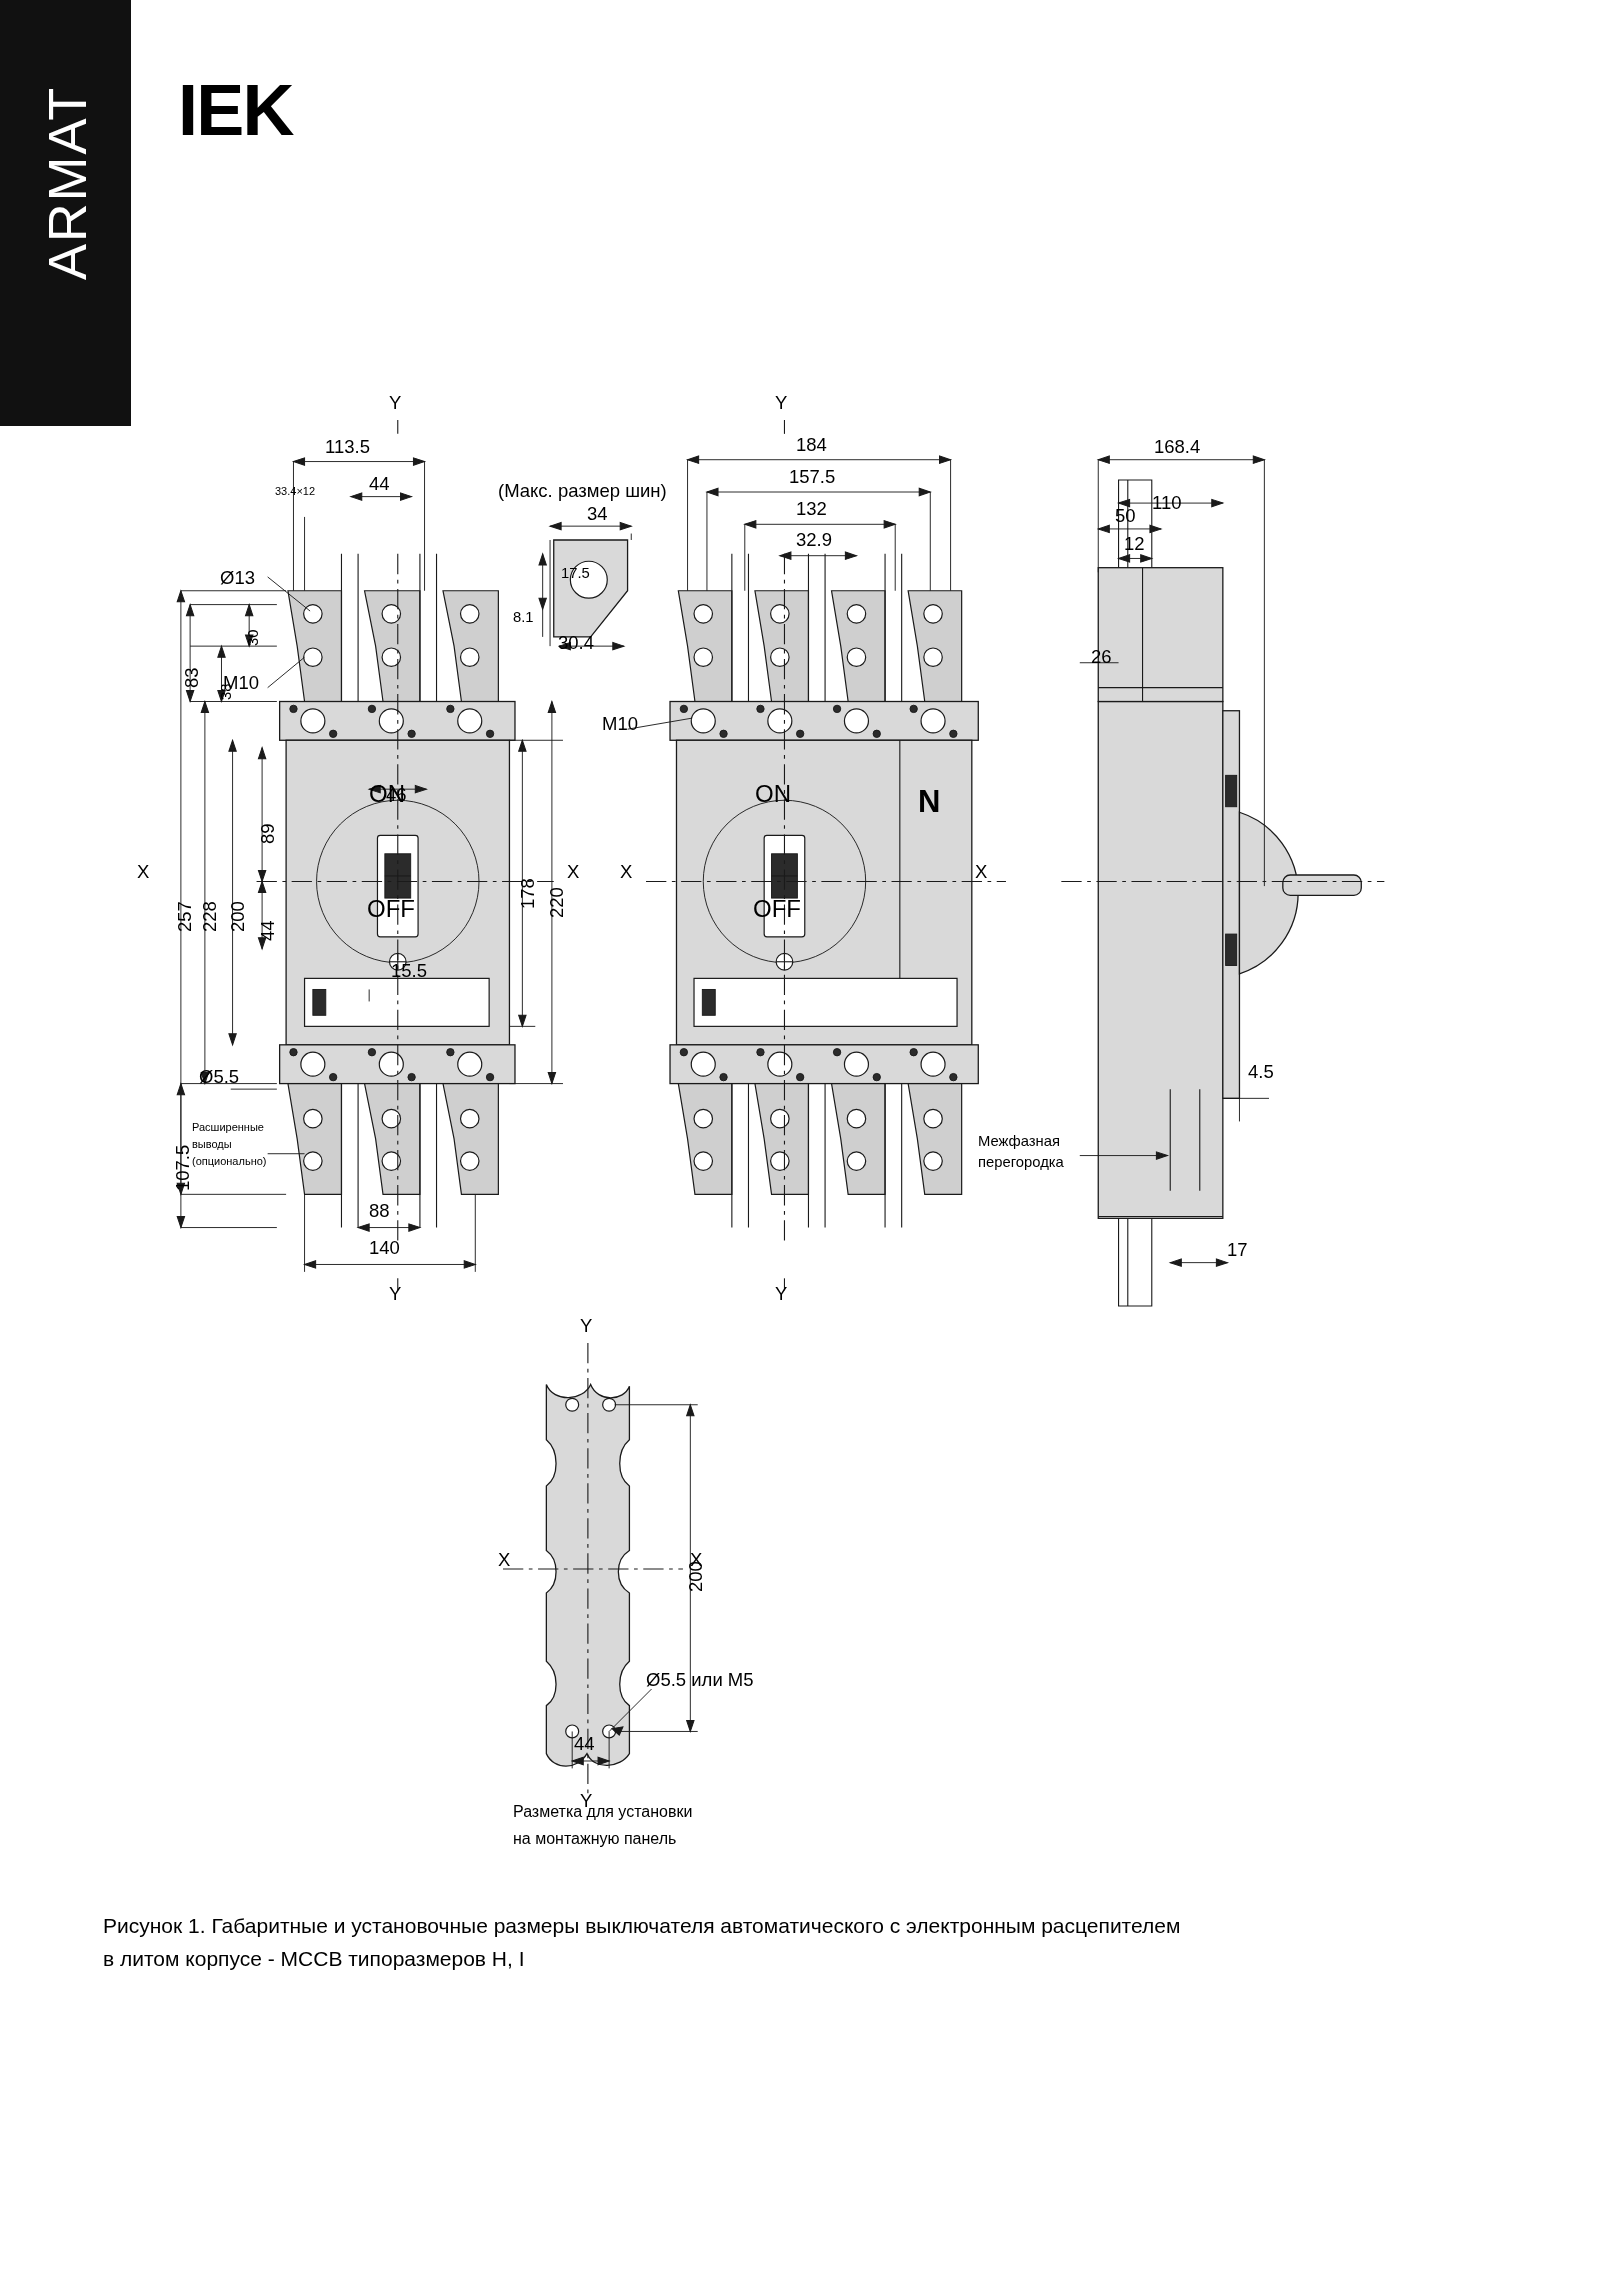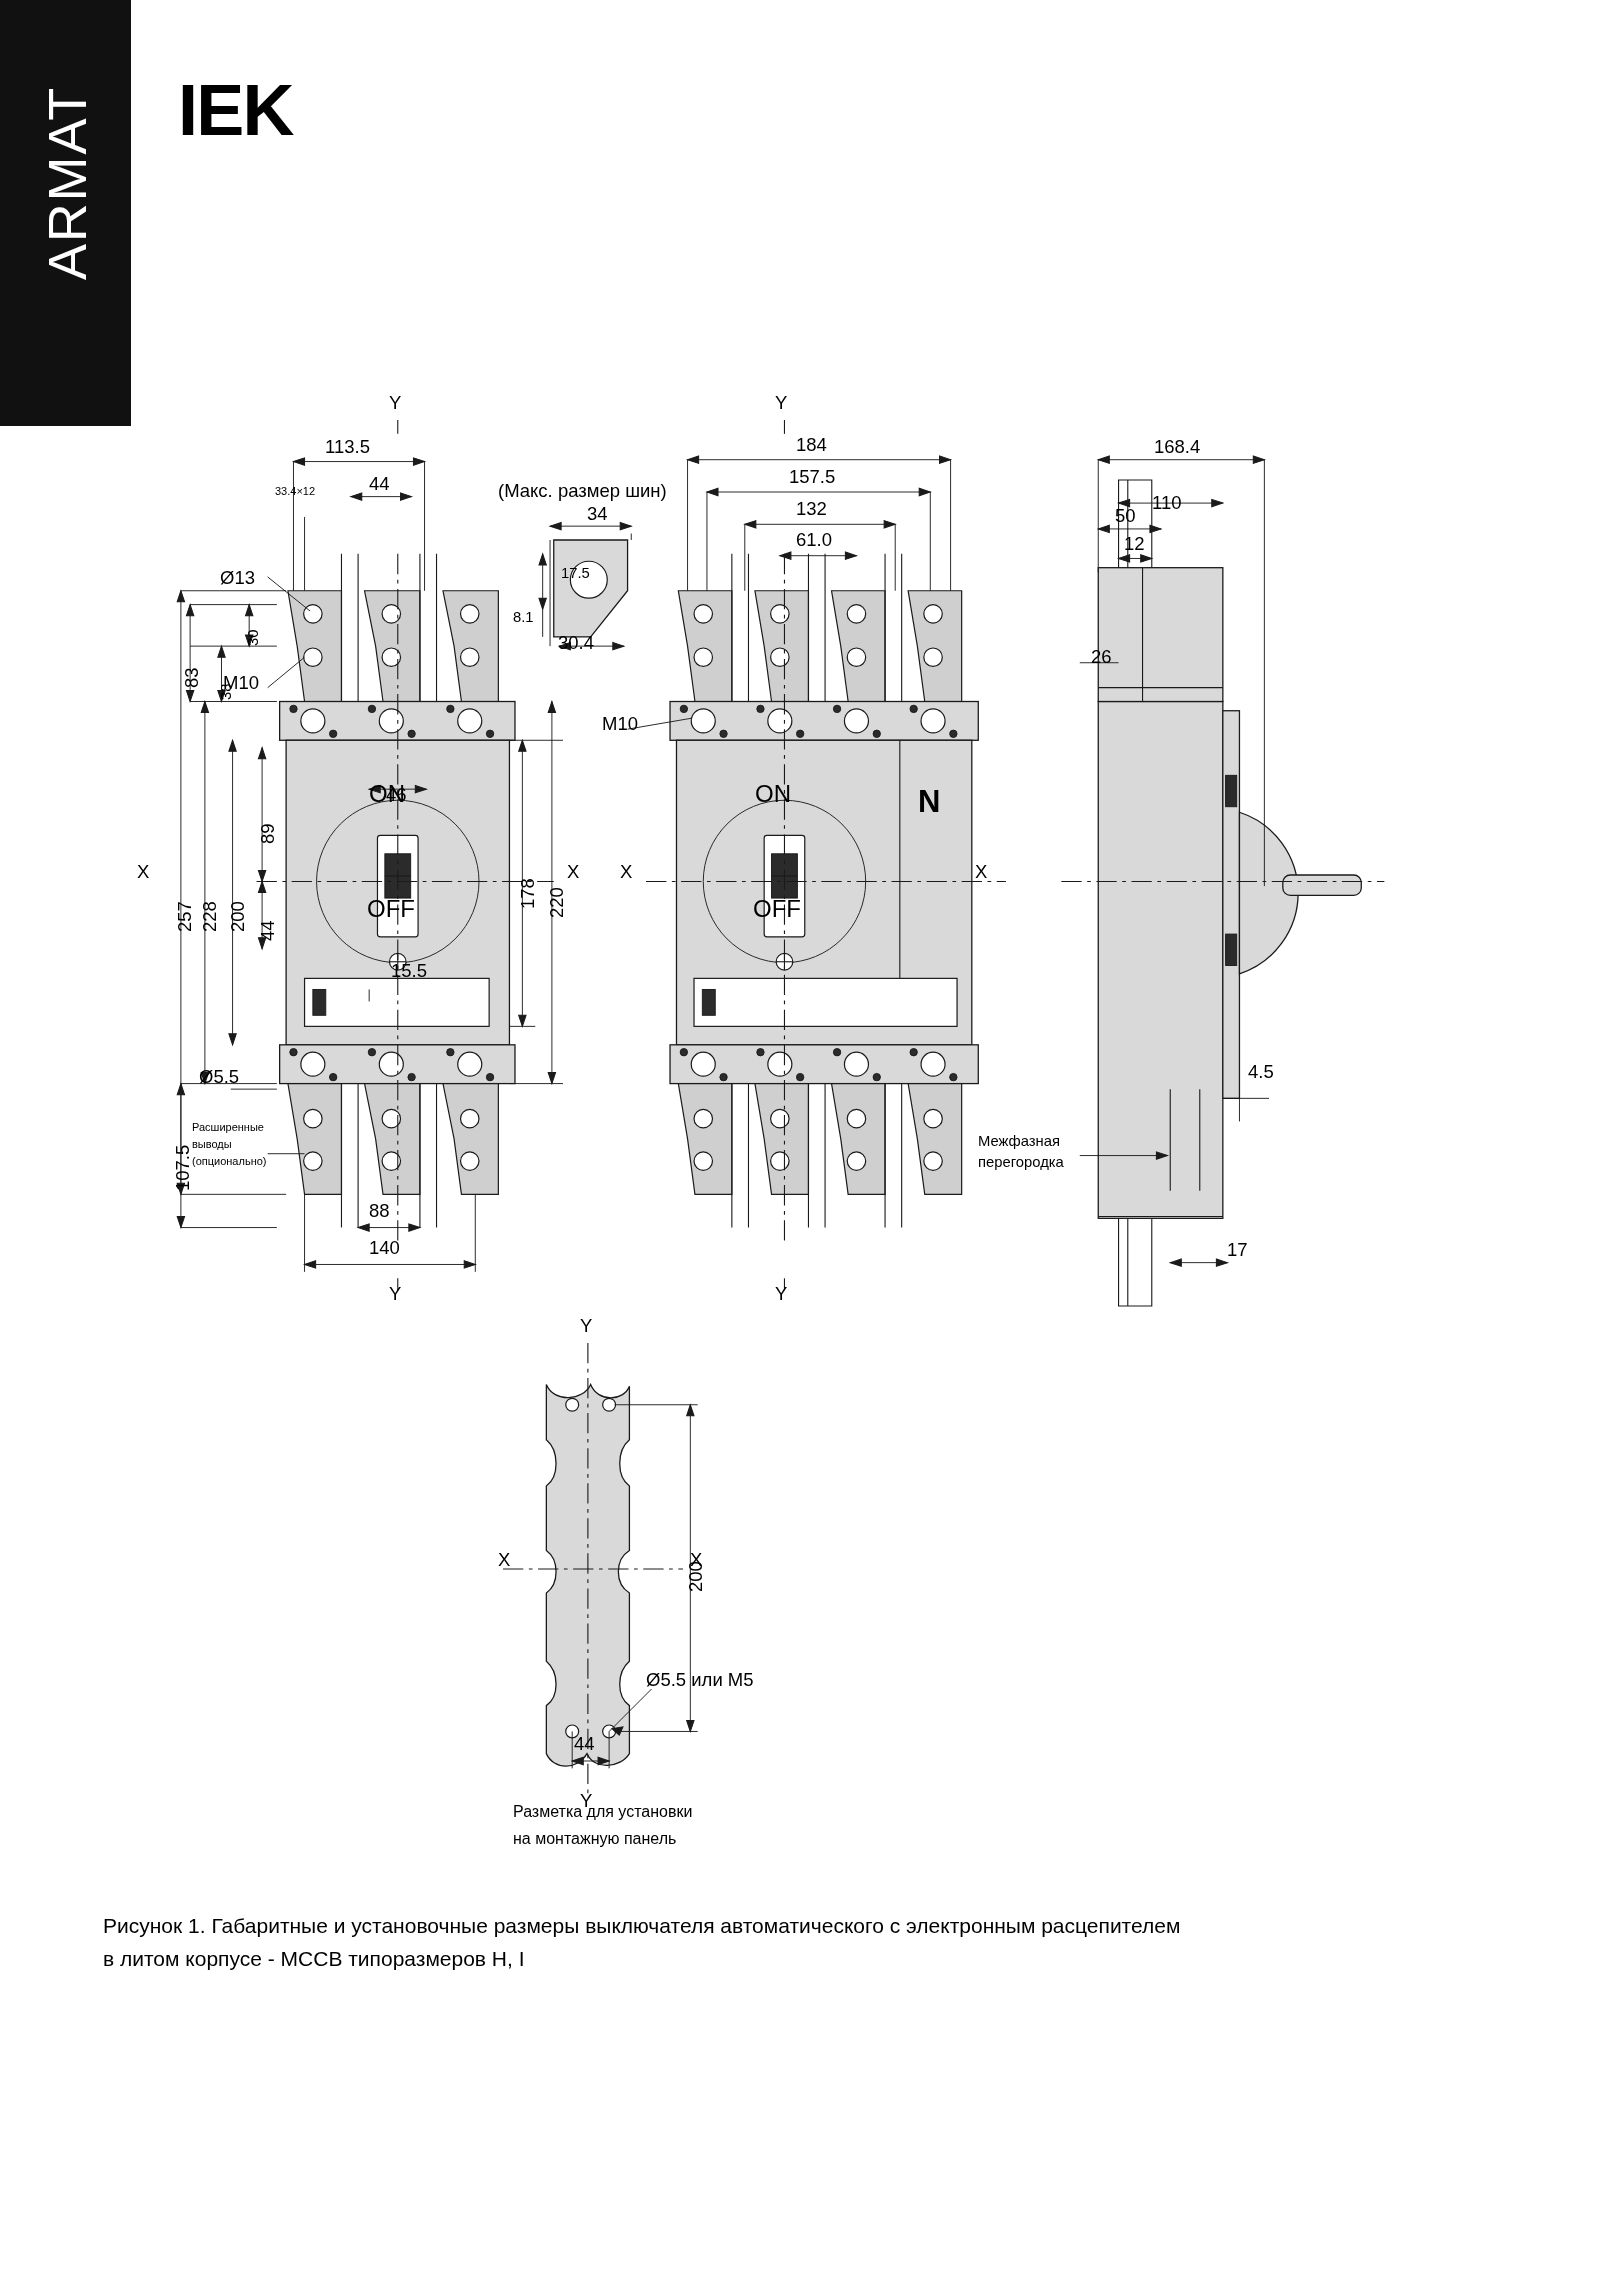--- a/index.html
+++ b/index.html
@@ -427,21 +427,21 @@
 <div class="lbl xs" style="left:192px;top:1155px;">(опционально)</div>
 
 <div class="lbl" style="left:775px;top:392px;">Y</div>
 <div class="lbl" style="left:775px;top:1283px;">Y</div>
 <div class="lbl" style="left:620px;top:861px;">X</div>
 <div class="lbl" style="left:975px;top:861px;">X</div>
 
 <div class="lbl" style="left:796px;top:434px;">184</div>
 <div class="lbl" style="left:789px;top:466px;">157.5</div>
 <div class="lbl" style="left:796px;top:498px;">132</div>
-<div class="lbl" style="left:796px;top:529px;">61.0</div>
+<div class="lbl" style="left:796px;top:529px;">32.9</div>
 <div class="lbl" style="left:602px;top:713px;">M10</div>
 <div class="lbl" style="left:755px;top:780px;font-size:24px;">ON</div>
 <div class="lbl" style="left:753px;top:895px;font-size:24px;">OFF</div>
 <div class="lbl" style="left:918px;top:784px;font-size:31px;font-weight:bold;">N</div>
 
 <div class="lbl" style="left:1154px;top:436px;">168.4</div>
 <div class="lbl" style="left:1152px;top:492px;">110</div>
 <div class="lbl" style="left:1115px;top:505px;">50</div>
 <div class="lbl" style="left:1124px;top:533px;">12</div>
 <div class="lbl" style="left:1091px;top:646px;">26</div>

